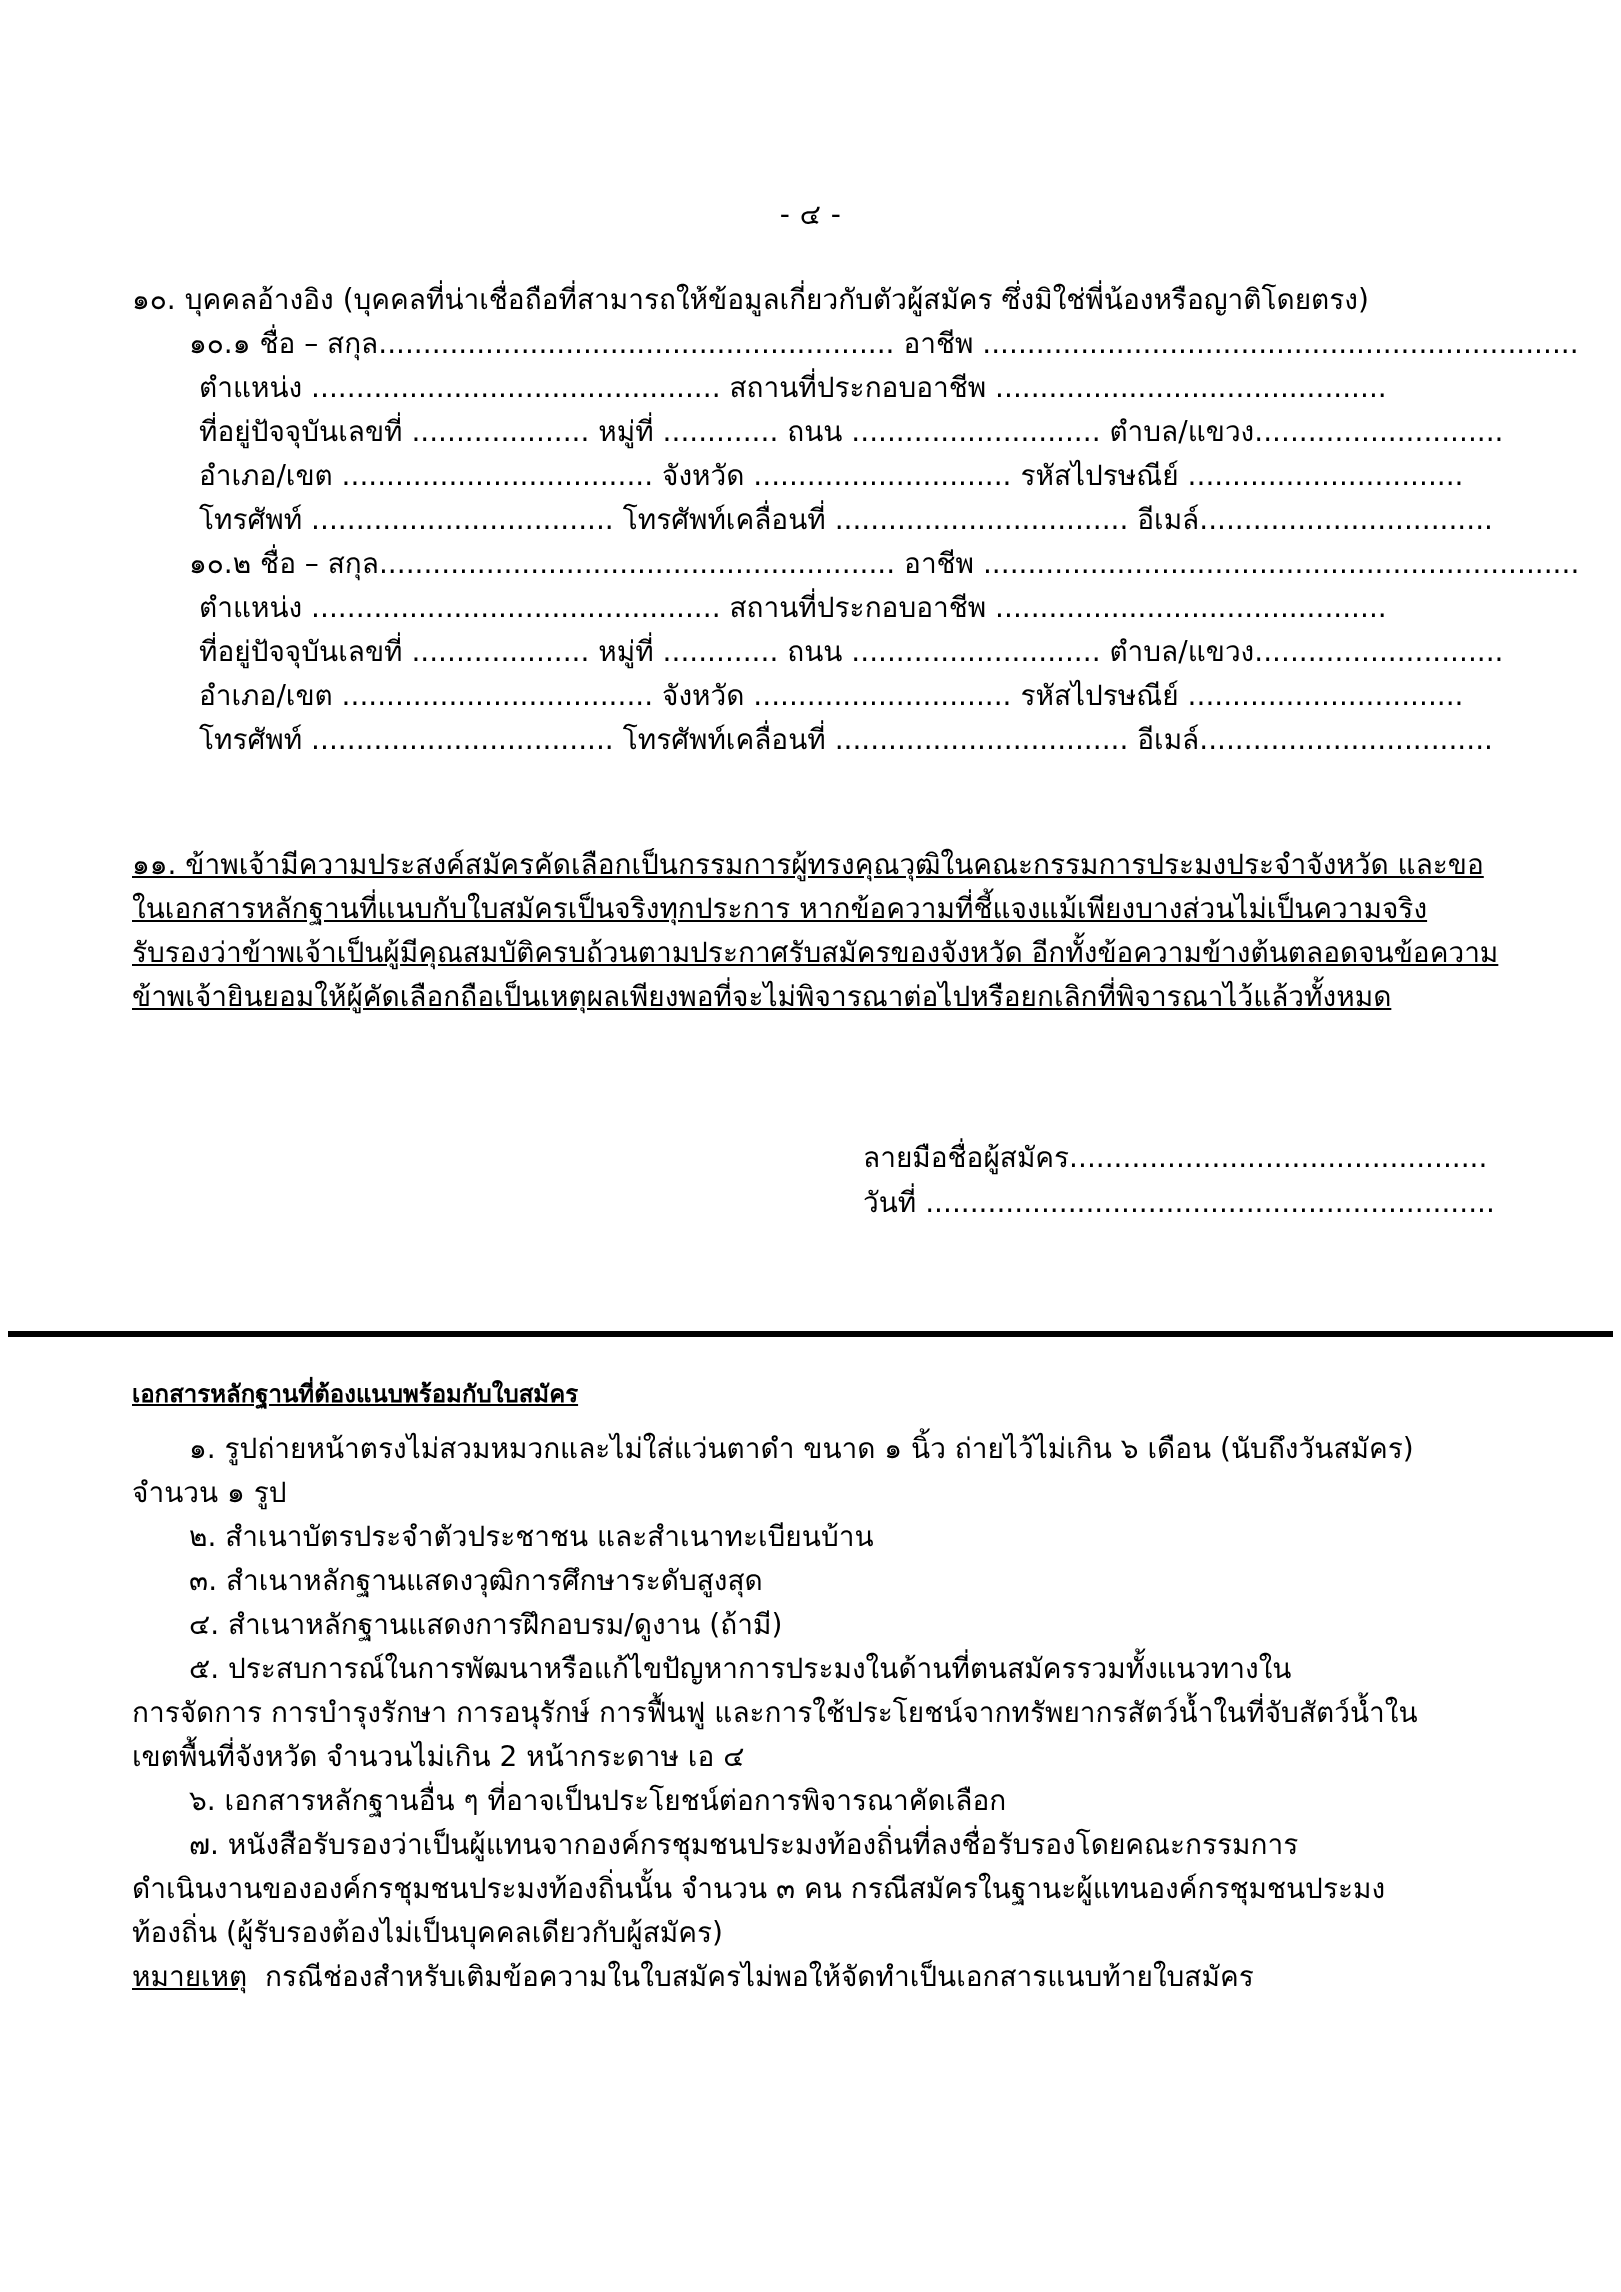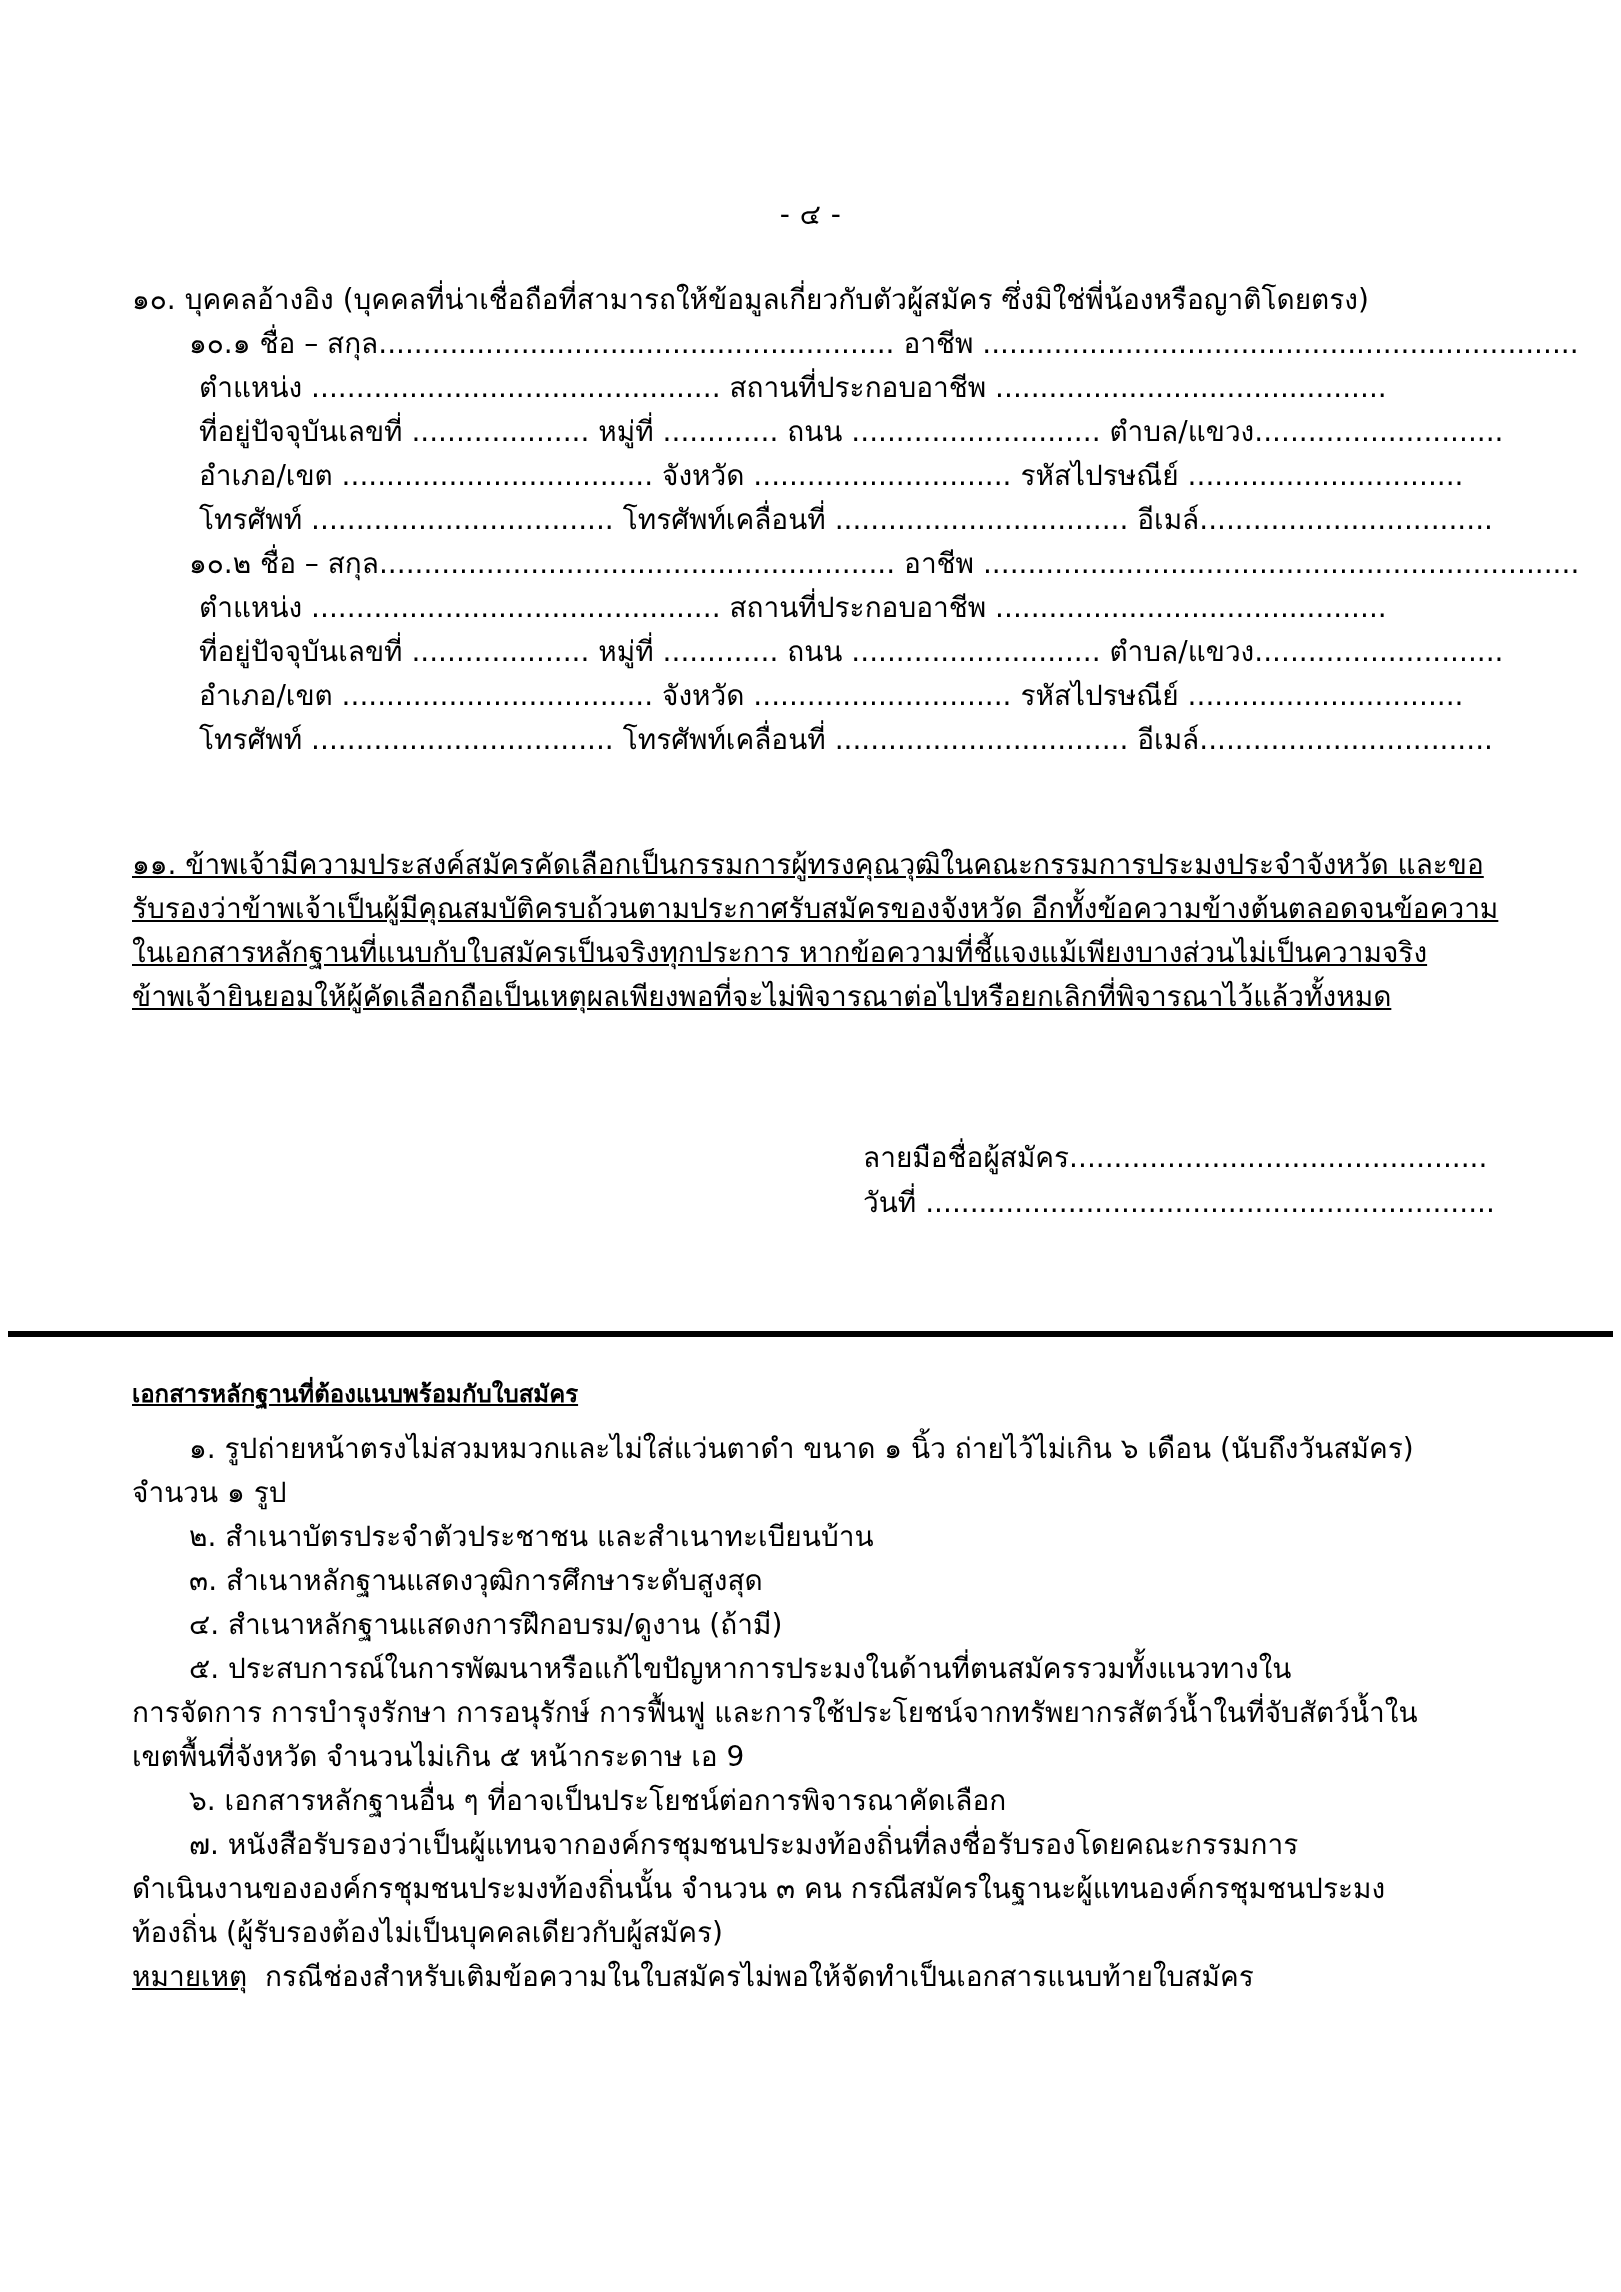--- a/index.html
+++ b/index.html
@@ -131,22 +131,22 @@
       <div class="ln i1">๑๐.๒ ชื่อ – สกุล.......................................................... อาชีพ ...................................................................</div>
       <div class="ln i2">ตำแหน่ง .............................................. สถานที่ประกอบอาชีพ ............................................</div>
       <div class="ln i2">ที่อยู่ปัจจุบันเลขที่ .................... หมู่ที่ ............. ถนน ............................ ตำบล/แขวง............................</div>
       <div class="ln i2">อำเภอ/เขต ................................... จังหวัด ............................. รหัสไปรษณีย์ ...............................</div>
       <div class="ln i2">โทรศัพท์ .................................. โทรศัพท์เคลื่อนที่ ................................. อีเมล์.................................</div>
     </div>
   </div>
 
   <div class="p11 para">
     <span class="pl">๑๑. ข้าพเจ้ามีความประสงค์สมัครคัดเลือกเป็นกรรมการผู้ทรงคุณวุฒิในคณะกรรมการประมงประจำจังหวัด และขอ</span>
+    <span class="pl">ในเอกสารหลักฐานที่แนบกับใบสมัครเป็นจริงทุกประการ หากข้อความที่ชี้แจงแม้เพียงบางส่วนไม่เป็นความจริง</span>
     <span class="pl">รับรองว่าข้าพเจ้าเป็นผู้มีคุณสมบัติครบถ้วนตามประกาศรับสมัครของจังหวัด อีกทั้งข้อความข้างต้นตลอดจนข้อความ</span>
-    <span class="pl">ในเอกสารหลักฐานที่แนบกับใบสมัครเป็นจริงทุกประการ หากข้อความที่ชี้แจงแม้เพียงบางส่วนไม่เป็นความจริง</span>
     <span class="pl">ข้าพเจ้ายินยอมให้ผู้คัดเลือกถือเป็นเหตุผลเพียงพอที่จะไม่พิจารณาต่อไปหรือยกเลิกที่พิจารณาไว้แล้วทั้งหมด</span>
   </div>
 
   <div class="sig">
     <span class="sl">ลายมือชื่อผู้สมัคร...............................................</span>
     <span class="sl">วันที่ ................................................................</span>
   </div>
 
   <div class="divider"></div>
 
@@ -170,21 +170,21 @@
       <div class="ln i1">๓. สำเนาหลักฐานแสดงวุฒิการศึกษาระดับสูงสุด</div>
     </div>
 
     <div>
       <div class="ln i1">๔. สำเนาหลักฐานแสดงการฝึกอบรม/ดูงาน (ถ้ามี)</div>
     </div>
 
     <div>
       <div class="ln i1">๕. ประสบการณ์ในการพัฒนาหรือแก้ไขปัญหาการประมงในด้านที่ตนสมัครรวมทั้งแนวทางใน</div>
       <div class="ln i0">การจัดการ การบำรุงรักษา การอนุรักษ์ การฟื้นฟู และการใช้ประโยชน์จากทรัพยากรสัตว์น้ำในที่จับสัตว์น้ำใน</div>
-      <div class="ln i0">เขตพื้นที่จังหวัด จำนวนไม่เกิน ๕ หน้ากระดาษ เอ 9</div>
+      <div class="ln i0">เขตพื้นที่จังหวัด จำนวนไม่เกิน 2 หน้ากระดาษ เอ ๔</div>
     </div>
 
     <div>
       <div class="ln i1">๖. เอกสารหลักฐานอื่น ๆ ที่อาจเป็นประโยชน์ต่อการพิจารณาคัดเลือก</div>
     </div>
 
     <div>
       <div class="ln i1">๗. หนังสือรับรองว่าเป็นผู้แทนจากองค์กรชุมชนประมงท้องถิ่นที่ลงชื่อรับรองโดยคณะกรรมการ</div>
       <div class="ln i0">ดำเนินงานขององค์กรชุมชนประมงท้องถิ่นนั้น จำนวน ๓ คน กรณีสมัครในฐานะผู้แทนองค์กรชุมชนประมง</div>
       <div class="ln i0"><span>ท้องถิ่น </span><span class="bold">(ผู้รับรองต้องไม่เป็นบุคคลเดียวกับผู้สมัคร)</span></div>

